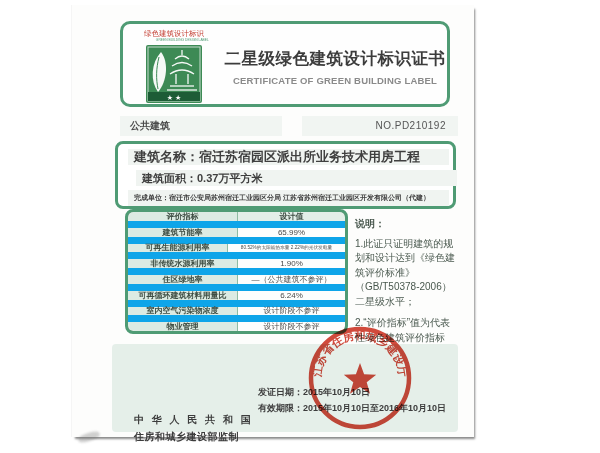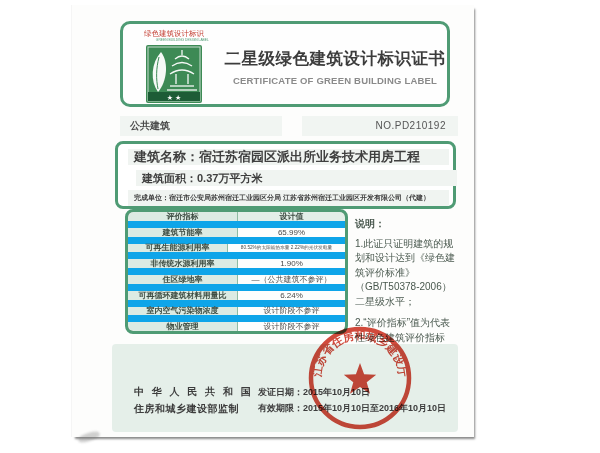--- a/index.html
+++ b/index.html
@@ -64,21 +64,21 @@
   
   .notes{position:absolute;left:283px;top:212px;width:104px;font-size:10px;color:#49584e;line-height:1.45;}
   .notes .nt{margin:0 0 5px 0;font-weight:bold;}
   .notes p{margin:0 0 7px 0;}
   
   .bottom-panel{
     position:absolute;left:40px;top:339px;width:346px;height:88px;
     background:#e5efe9;border-radius:4px;
   }
   .issuer{position:absolute;left:22px;top:40px;font-size:10px;font-weight:bold;color:#3c3c3c;line-height:1.65;white-space:nowrap;}
-  .issuer .l1{letter-spacing:2.5px;}
+  .issuer .l1{letter-spacing:2.5px;margin-top:28px;}
   .issuer .l2{letter-spacing:.5px;}
   .dates{position:absolute;left:146px;top:41px;font-size:9px;font-weight:bold;color:#3c3c3c;line-height:1.75;white-space:nowrap;}
   .stamp{position:absolute;left:192px;top:-22px;width:112px;height:112px;mix-blend-mode:multiply;opacity:.92;}
   
   .smudge{position:absolute;left:6px;bottom:-4px;width:22px;height:8px;background:rgba(120,120,120,.35);transform:rotate(-18deg);border-radius:40%;filter:blur(1px);}
 </style>
 </head>
 <body>
 
 <div class="paper">

